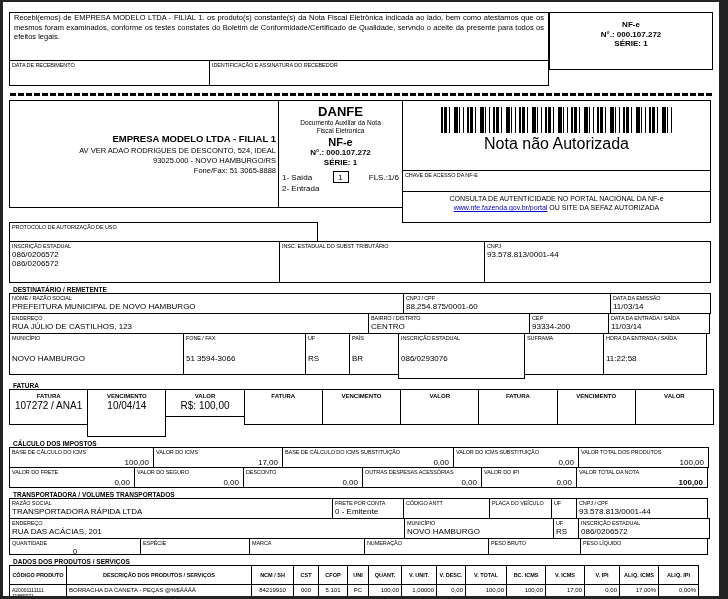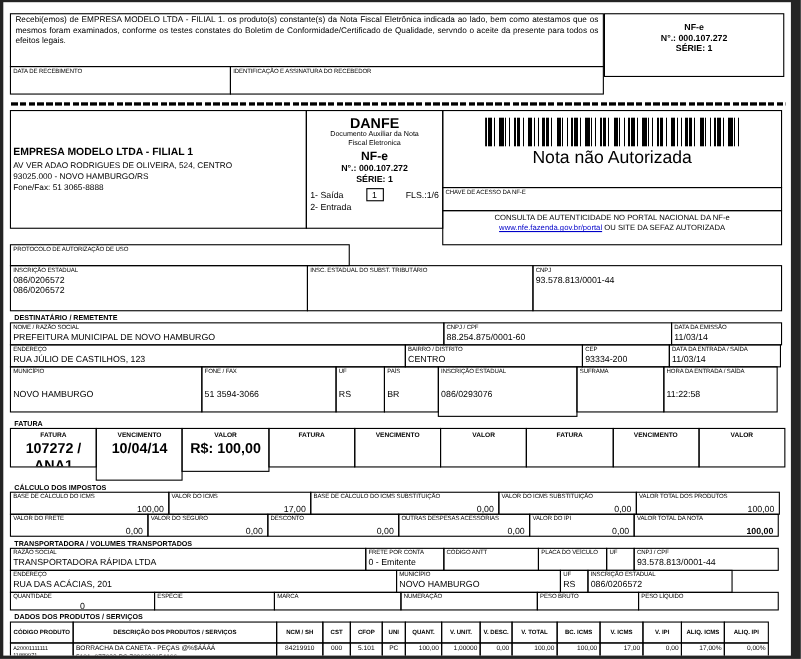--- a/index.html
+++ b/index.html
@@ -10,37 +10,37 @@
   .row { display:flex; }
   .c { border:1px solid #000; margin-left:-1px; margin-top:-1px; padding:1px 2px; overflow:hidden; flex-shrink:0; }
   .lbl { display:block; font-size:5.5px; line-height:6.5px; letter-spacing:-0.1px; }
   .val { font-size:8px; line-height:9.5px; }
   .b { font-weight:bold; }
   .ctr { text-align:center; }
   .rt { text-align:right; }
   .sec { font-size:6.5px; font-weight:bold; padding:3px 0 1px 3px; }
   .receipt { font-size:7.5px; line-height:9.5px; text-align:justify; padding:0 4px; height:49px; }
   .dash { height:3px; margin:7px 0 5px 0; background:repeating-linear-gradient(90deg,#000 0 6px,transparent 6px 8px); }
-  .emit { display:flex; flex-direction:column; justify-content:center; text-align:left; }
+  .emit { display:flex; flex-direction:column; justify-content:center; text-align:right; }
   .emit .nm { font-size:9.5px; font-weight:bold; margin-bottom:2px; }
   .emit .ad { font-size:7.5px; line-height:10px; }
   .danfe-t { font-size:13px; font-weight:bold; text-align:center; }
   .danfe-s { font-size:6.5px; line-height:7.5px; text-align:center; }
   .danfe-n { font-size:11px; font-weight:bold; text-align:center; margin-top:2px; }
   .danfe-num { font-size:8px; font-weight:bold; text-align:center; line-height:10px; }
   .saida { display:flex; align-items:center; justify-content:space-between; font-size:8px; margin-top:3px; padding:0 1px; }
   .tipo-box { border:1px solid #000; width:16px; height:12px; text-align:center; font-size:8px; line-height:11px; }
   .barcode { width:232px; height:26px; margin:5px auto 2px auto;
     background:repeating-linear-gradient(90deg,#000 0 2px,#fff 2px 3px,#000 3px 6px,#fff 6px 8px,#000 8px 9px,#fff 9px 13px,#000 13px 17px,#fff 17px 18px,#000 18px 19px,#fff 19px 22px,#000 22px 23px,#fff 23px 26px); }
   .status { font-size:16px; text-align:center; line-height:18px; }
   .chave { font-size:8px; font-weight:bold; text-align:center; letter-spacing:0.2px; }
   .consulta { font-size:7px; line-height:9px; text-align:center; padding-top:2px; }
   .link { color:#0000c8; text-decoration:underline; }
   .fat-h { font-size:6px; font-weight:bold; text-align:center; padding-top:2px; }
-  .fat-v { font-size:13px; text-align:center; padding-top:1px;font-weight:bold; }
+  .fat-v { font-size:10px; text-align:center; padding-top:1px; }
   .imp-v { font-size:8px; text-align:right; padding:2px 2px 0 0; }
   .th { font-size:5.5px; line-height:6px; font-weight:bold; text-align:center; display:flex; align-items:center; justify-content:center; padding:1px; }
   .td { font-size:6px; line-height:7.5px; padding-top:2px; }
   .padtop { padding-top:12px; }
 </style>
 </head>
 <body>
 
 <div class="page">
 <div class="doc">
@@ -62,21 +62,21 @@
       <div class="val b">N°.: 000.107.272</div>
       <div class="val b">SÉRIE: 1</div>
     </div>
   </div>
 
   <div class="dash"></div>
 
   <div class="row">
     <div class="c emit" style="width:270px;height:108px">
       <div class="nm">EMPRESA MODELO LTDA - FILIAL 1</div>
-      <div class="ad">AV VER ADAO RODRIGUES DE OLIVEIRA, 524, CENTRO</div>
+      <div class="ad">AV VER ADAO RODRIGUES DE DESCONTO, 524, IDEAL</div>
       <div class="ad">93025.000 - NOVO HAMBURGO/RS</div>
       <div class="ad">Fone/Fax: 51 3065-8888</div>
     </div>
     <div class="c" style="width:125px;height:108px;padding-top:3px">
       <div class="danfe-t">DANFE</div>
       <div class="danfe-s">Documento Auxiliar da Nota</div>
       <div class="danfe-s">Fiscal Eletronica</div>
       <div class="danfe-n">NF-e</div>
       <div class="danfe-num">N°.: 000.107.272</div>
       <div class="danfe-num">SÉRIE: 1</div>
@@ -191,21 +191,21 @@
   <div class="sec">FATURA</div>
   <div class="row">
     <div class="c" style="flex:1;height:36px">
       <div class="fat-h">FATURA</div>
       <div class="fat-v">107272 / ANA1</div>
     </div>
     <div class="c" style="flex:1;height:48px">
       <div class="fat-h">VENCIMENTO</div>
       <div class="fat-v">10/04/14</div>
     </div>
-    <div class="c" style="flex:1;height:40px">
+    <div class="c" style="flex:1;height:28px">
       <div class="fat-h">VALOR</div>
       <div class="fat-v">R$: 100,00</div>
     </div>
     <div class="c" style="flex:1;height:36px">
       <div class="fat-h">FATURA</div>
       <div class="fat-v"></div>
     </div>
     <div class="c" style="flex:1;height:36px">
       <div class="fat-h">VENCIMENTO</div>
       <div class="fat-v"></div>
@@ -299,21 +299,21 @@
     <div class="c" style="width:26px;height:21px">
       <span class="lbl">UF</span>
       <div class="val"></div>
     </div>
     <div class="c" style="width:132px;height:21px">
       <span class="lbl">CNPJ / CPF</span>
       <div class="val">93.578.813/0001-44</div>
     </div>
   </div>
   <div class="row">
-    <div class="c" style="width:352px;height:21px">
+    <div class="c" style="width:396px;height:21px">
       <span class="lbl">ENDEREÇO</span>
       <div class="val">RUA DAS ACÁCIAS, 201</div>
     </div>
     <div class="c" style="width:150px;height:21px">
       <span class="lbl">MUNICÍPIO</span>
       <div class="val">NOVO HAMBURGO</div>
     </div>
     <div class="c" style="width:26px;height:21px">
       <span class="lbl">UF</span>
       <div class="val">RS</div>

